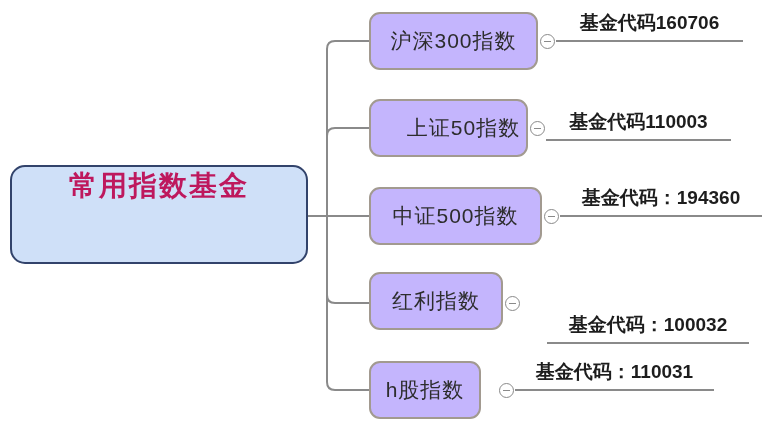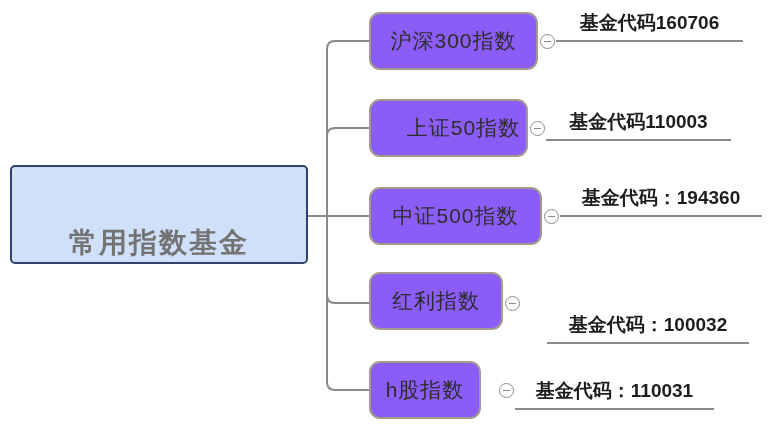--- a/index.html
+++ b/index.html
@@ -12,30 +12,30 @@
   .canvas { position: relative; width: 774px; height: 433px; }
 
   .connectors { position: absolute; left: 0; top: 0; }
 
   .root-node {
     position: absolute;
     left: 10px; top: 165px;
     width: 298px; height: 99px;
     background: #cfe0f8;
     border: 2.5px solid #32436b;
-    border-radius: 5px;
-    display: flex; align-items: flex-end; justify-content: center;
+    border-radius: 15px;
+    display: flex; align-items: flex-start; justify-content: center;
     font-size: 28px; font-weight: bold;
-    color: #737373; letter-spacing: 2px;
+    color: #be185d; letter-spacing: 2px;
   }
 
   .topic-node {
     position: absolute;
     height: 58px;
-    background: #8b5cf6;
+    background: #c4b5fd;
     border: 2px solid #a29a90;
     border-radius: 11px;
     display: flex; align-items: center; justify-content: center;
     font-size: 21px; font-weight: 500;
     color: #2d2d2d; letter-spacing: 1px;
   }
 
   .toggle {
     position: absolute;
     width: 15px; height: 15px;
@@ -113,17 +113,17 @@
   <div class="code-label" style="left:547px; top:275px; width:202px;margin-top:40px;">
     <span>基金代码：100032</span>
   </div>
 
   <div class="topic-node" style="left:369px; top:361px; width:112px;">
     <span>h股指数</span>
   </div>
   <div class="toggle" style="left:499px; top:383px;">
     <span class="dash"></span>
   </div>
-  <div class="code-label" style="left:515px; top:362px; width:199px;margin-top:19px;">
+  <div class="code-label" style="left:515px; top:362px; width:199px;">
     <span>基金代码：110031</span>
   </div>
 
 </div>
 
 </body></html>

